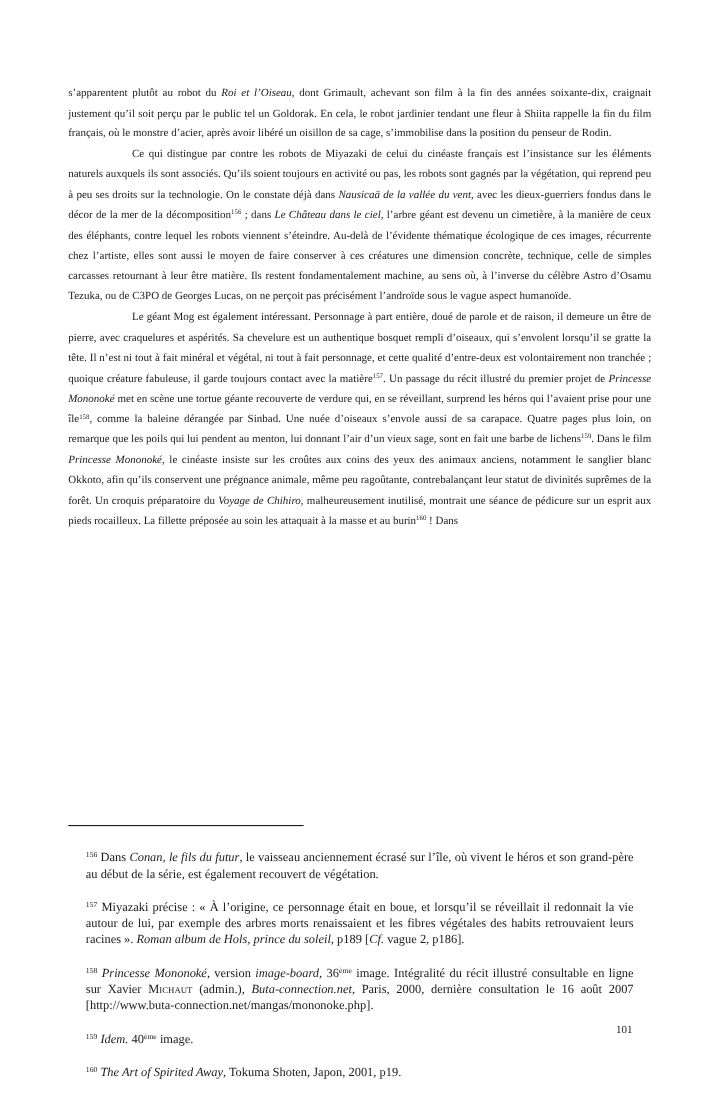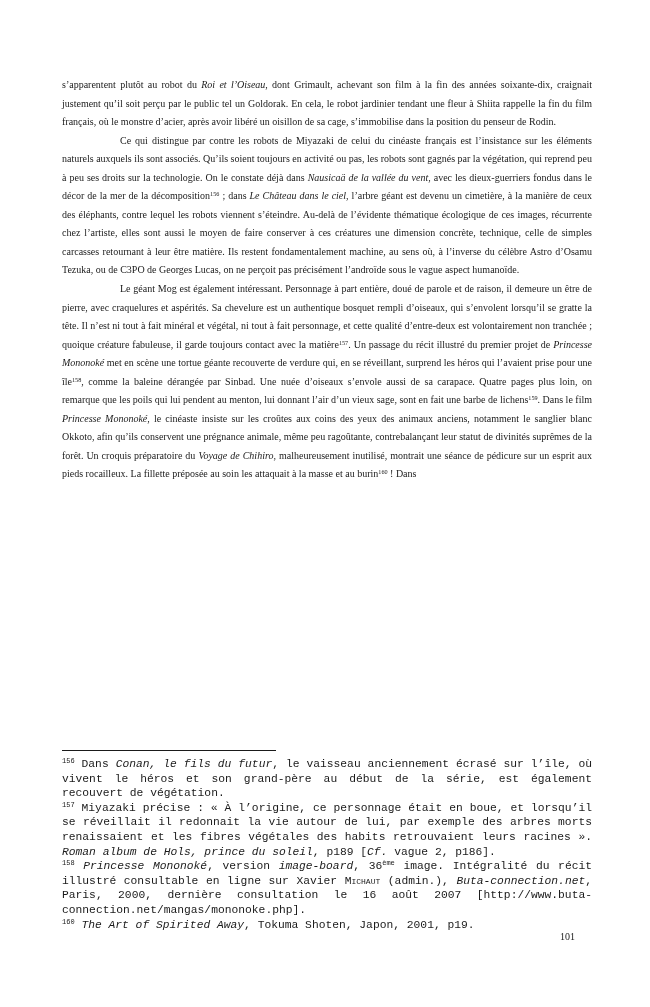--- a/index.html
+++ b/index.html
@@ -47,25 +47,24 @@
       height: 0;
       border-top: 1px solid #1a1a1a;
     }
     .footnotes {
       position: absolute;
       left: 62px;
       top: 757px;
       width: 530px;
     }
     .footnotes p {
-      margin: 0;
+      margin: 16px;
       font-size: 11.3px;
       line-height: 14.6px;
       text-align: justify;
-      font-family: Liberation Mono, monospace;
     }
     .page-number {
       position: absolute;
       left: 560px;
       top: 931px;
       font-size: 10px;
       color: #1a1a1a;
     }
   </style>
 </head>
@@ -81,17 +80,18 @@
 
 <div class="footnote-rule"></div>
 
 <div class="footnotes">
   <p><sup>156</sup><span> Dans </span><i>Conan, le fils du futur</i><span>, le vaisseau anciennement écrasé sur l’île, où vivent le héros et son grand-père au début de la série, est également recouvert de végétation.</span></p>
 
   <p><sup>157</sup><span> Miyazaki précise : « À l’origine, ce personnage était en boue, et lorsqu’il se réveillait il redonnait la vie autour de lui, par exemple des arbres morts renaissaient et les fibres végétales des habits retrouvaient leurs racines ». </span><i>Roman album de Hols, prince du soleil</i><span>, p189 [</span><i>Cf.</i><span> vague 2, p186].</span></p>
 
   <p><sup>158</sup><span> </span><i>Princesse Mononoké</i><span>, version </span><i>image-board</i><span>, 36</span><sup>ème</sup><span> image. Intégralité du récit illustré consultable en ligne sur Xavier </span><span class="sc">Michaut</span><span> (admin.), </span><i>Buta-connection.net</i><span>, Paris, 2000, dernière consultation le 16 août 2007 [http://www.buta-connection.net/mangas/mononoke.php].</span></p>
 
+  <p><sup>159</sup><span> </span><i>Idem.</i><span> 40</span><sup>ème</sup><span> image.</span></p>
 
   <p><sup>160</sup><span> </span><i>The Art of Spirited Away</i><span>, Tokuma Shoten, Japon, 2001, p19.</span></p>
 </div>
 
 <div class="page-number">101</div>
 
 </body></html>

